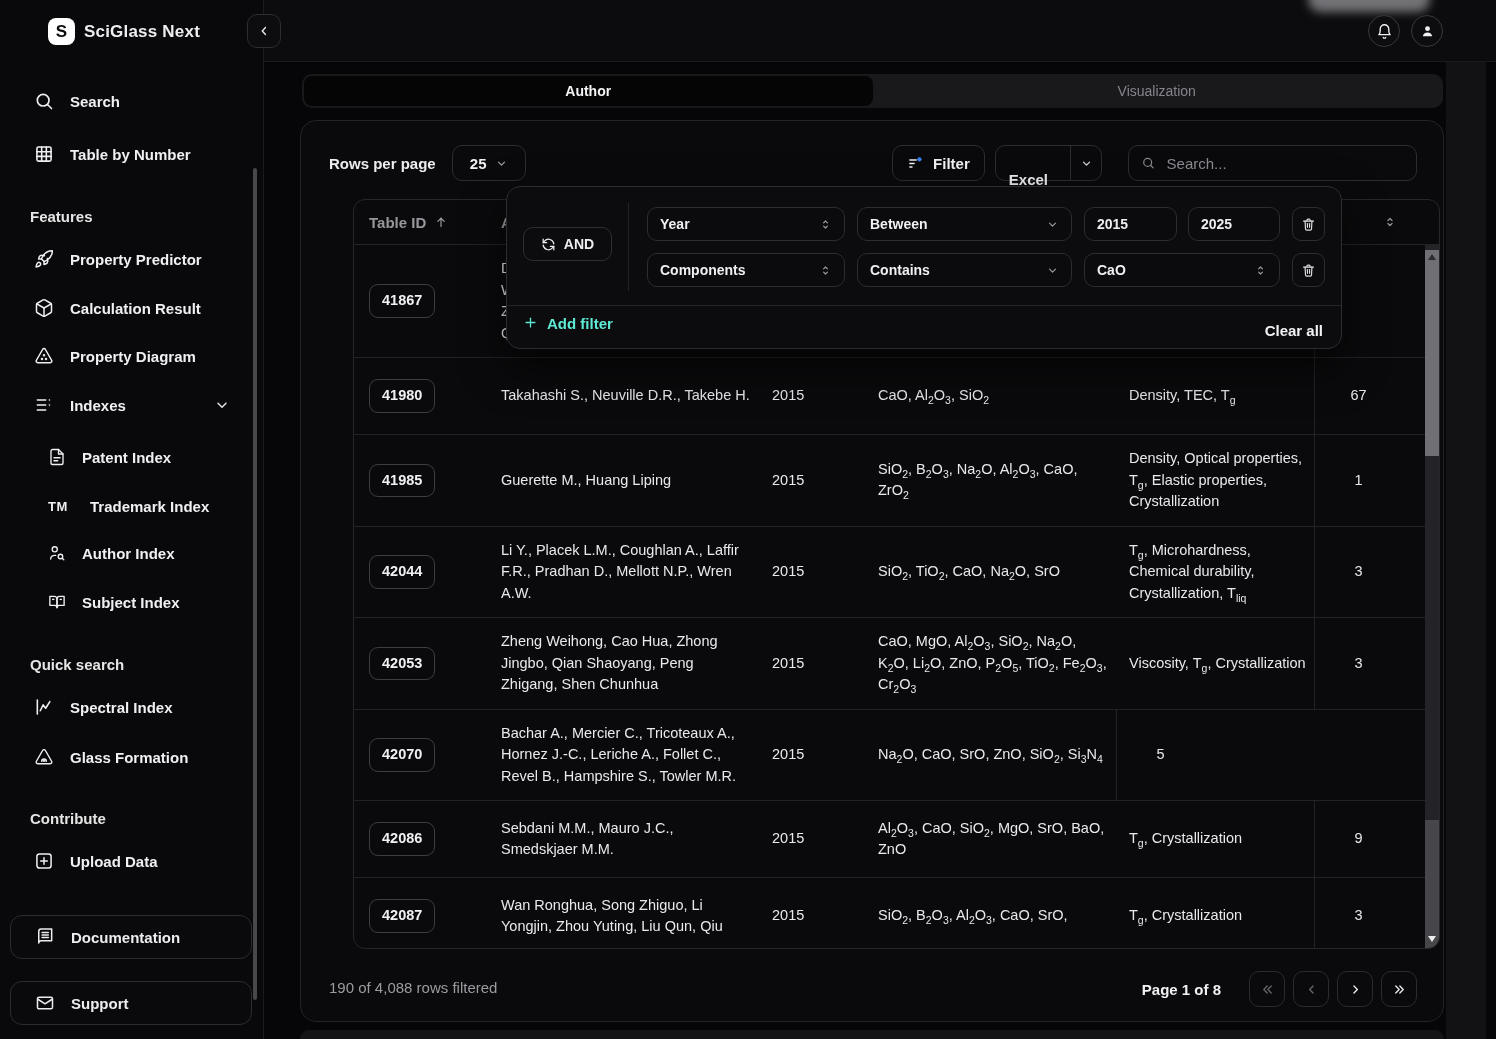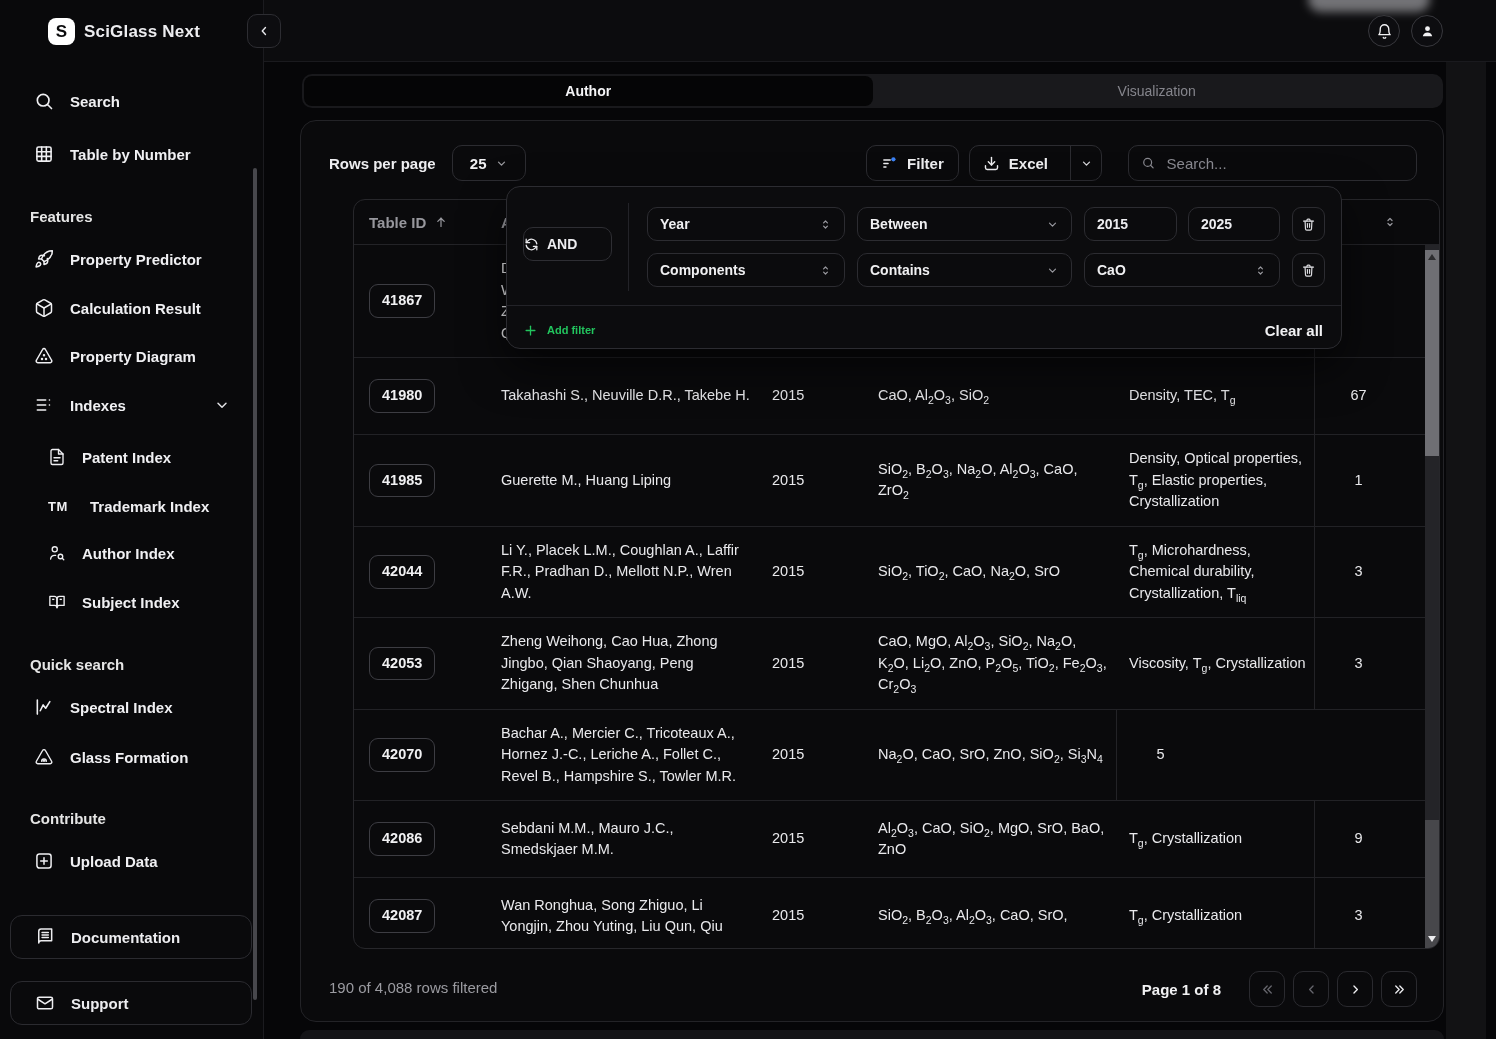--- a/index.html
+++ b/index.html
@@ -52,21 +52,21 @@
 
   
   .toolbar{position:absolute;left:28px;top:24px;width:1088px;height:36px;display:flex;align-items:center;}
   .rpp-label{font-size:15px;font-weight:700;margin-right:16px;}
   .select-sm{width:74px;height:36px;border:1px solid #2c2c31;border-radius:10px;display:flex;align-items:center;
              justify-content:center;gap:8px;font-size:15px;font-weight:600;color:#f0f0f2;cursor:pointer;}
   .btn{height:36px;border:1px solid #2c2c31;border-radius:10px;display:flex;align-items:center;gap:9px;
        padding:0 14px;font-size:15px;font-weight:600;color:#f0f0f2;cursor:pointer;background:transparent;}
   .filter-btn{margin-left:auto;}
   .excel-btn{margin-left:10px;padding:0;}
-  .excel-main{display:flex;align-items:center;gap:9px;padding:0 13px;height:100%;}
+  .excel-main{display:flex;align-items:flex-start;gap:25px;padding:0 13px;height:100%;flex-direction:column;}
   .excel-chev{width:31px;height:100%;border-left:1px solid #2c2c31;display:flex;align-items:center;justify-content:center;color:#d9d9dd;}
   .search-box{margin-left:26px;width:289px;height:36px;border:1px solid #2c2c31;border-radius:10px;
               display:flex;align-items:center;gap:9px;padding:0 12px;color:#8a8a91;}
   .search-box input{background:transparent;border:0;outline:none;color:#e8e8ec;font-size:15px;width:100%;
                     font-family:"Liberation Sans",sans-serif;}
   .search-box input::placeholder{color:#8a8a91;}
 
   
   .tablewrap{position:absolute;left:28px;top:78px;width:1087px;height:750px;border:1px solid #27272b;
              border-radius:12px;overflow:hidden;margin-left:24px;}
@@ -95,32 +95,32 @@
   .vthumb .up{position:absolute;left:3px;top:4px;width:0;height:0;border-left:4px solid transparent;
               border-right:4px solid transparent;border-bottom:6px solid #2c2c2f;}
   .vbottom{position:absolute;left:0;bottom:0;width:14px;height:128px;background:#47474b;}
   .vbottom .down{position:absolute;left:3px;bottom:6px;width:0;height:0;border-left:4px solid transparent;
                  border-right:4px solid transparent;border-top:6px solid #ececef;}
 
   
   .fpanel{position:absolute;left:205px;top:65px;width:836px;height:163px;background:#0c0c0e;
           border:1px solid #2c2c31;border-radius:14px;z-index:30;box-shadow:0 18px 44px rgba(0,0,0,.6);}
   .and-btn{position:absolute;left:16px;top:40px;width:89px;height:34px;border:1px solid #2e2e33;border-radius:10px;
-           display:flex;align-items:center;gap:8px;font-size:14px;font-weight:700;cursor:pointer;}
+           display:flex;align-items:center;justify-content:center;gap:8px;font-size:14px;font-weight:700;cursor:pointer;}
   .fdivider-v{position:absolute;left:121px;top:16px;width:1px;height:88px;background:#232328;}
   .fsel{position:absolute;height:34px;border:1px solid #2c2c31;border-radius:10px;display:flex;align-items:center;
         font-size:14px;font-weight:600;color:#f0f0f2;padding:0 12px;cursor:pointer;background:#0b0b0d;}
   .fsel .cc{margin-left:auto;color:#9a9aa0;}
   .finput{position:absolute;height:34px;border:1px solid #2c2c31;border-radius:10px;display:flex;align-items:center;
           font-size:14px;font-weight:600;padding:0 12px;background:#0b0b0d;}
   .trash-btn{position:absolute;width:33px;height:34px;border:1px solid #2c2c31;border-radius:9px;display:flex;
              align-items:center;justify-content:center;color:#dcdce0;cursor:pointer;}
   .fdivider-h{position:absolute;left:0;top:118px;width:100%;height:1px;background:#232328;}
-  .add-filter{position:absolute;left:16px;top:128px;height:30px;display:flex;align-items:center;gap:9px;
-              font-size:11px;font-weight:600;color:#22c55e;cursor:pointer;}
+  .add-filter{position:absolute;left:16px;top:128px;height:30px;display:flex;align-items:flex-start;gap:9px;
+              font-size:15px;font-weight:600;color:#5eead4;cursor:pointer;}
   .clear-all{position:absolute;right:18px;top:128px;height:30px;display:flex;align-items:center;
              font-size:15px;font-weight:700;color:#f2f2f4;cursor:pointer;}
 
   
   .status-text{position:absolute;left:28px;top:858px;font-size:15px;font-weight:500;color:#9b9ba1;}
   .pager{position:absolute;right:26px;top:850px;display:flex;align-items:center;gap:8px;}
   .page-label{font-size:15px;font-weight:700;color:#f1f1f3;margin-right:20px;}
   .pbtn{width:36px;height:36px;border:1px solid #2a2a2f;border-radius:10px;display:flex;align-items:center;
         justify-content:center;cursor:pointer;}
   .pbtn.dim{color:#66666d;}

